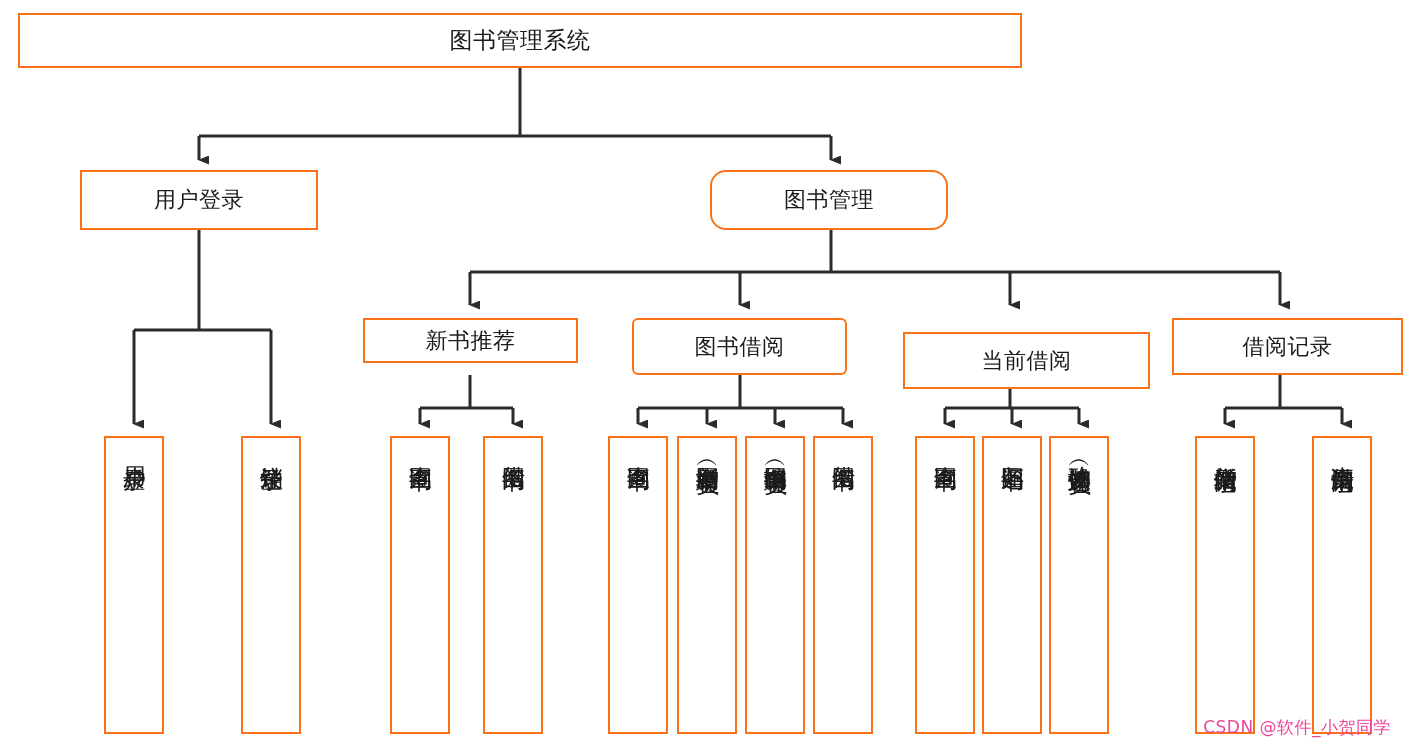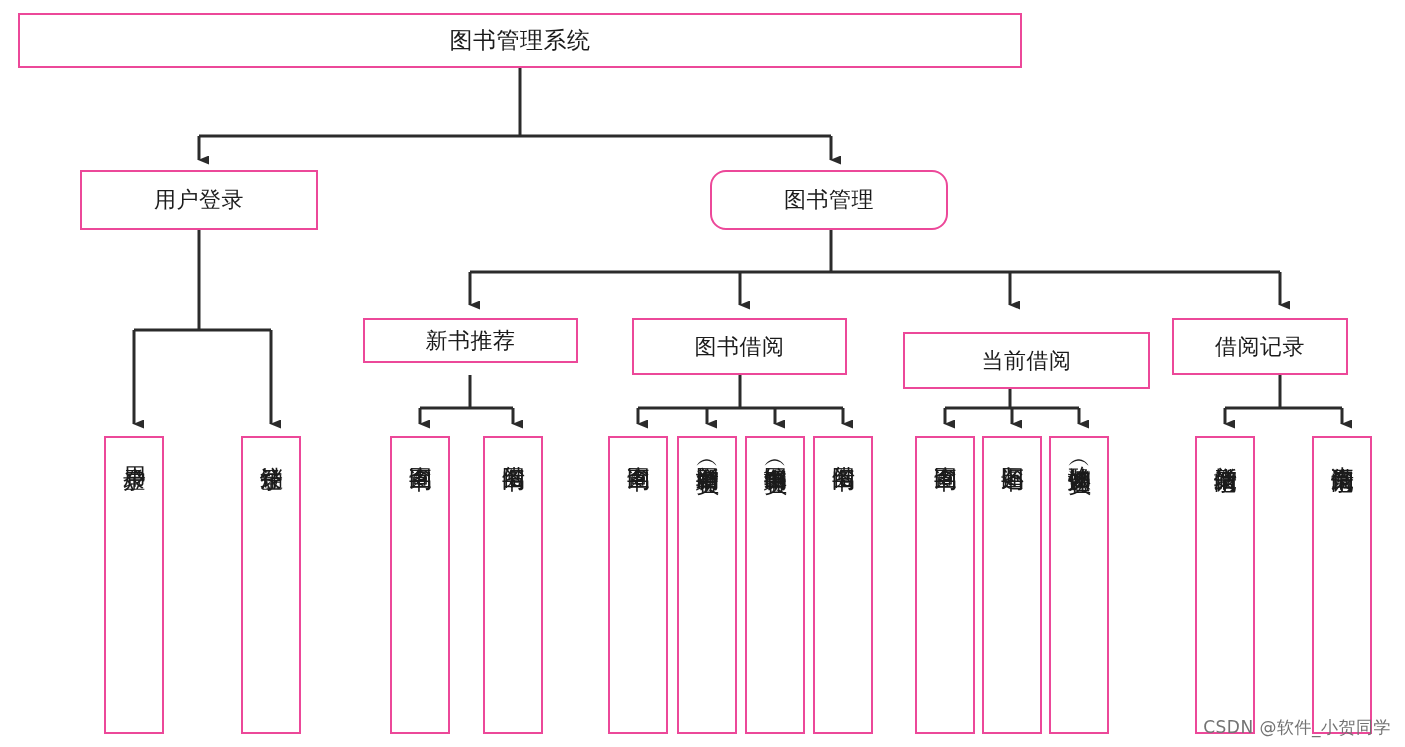--- a/index.html
+++ b/index.html
@@ -22,21 +22,21 @@
     position: absolute;
     left: 0;
     top: 0;
     width: 1405px;
     height: 747px;
     pointer-events: none;
   }
   .node {
     position: absolute;
     box-sizing: border-box;
-    border: 2px solid #ec4899;
+    border: 2px solid #f97316;
     background: #ffffff;
     display: flex;
     align-items: center;
     justify-content: center;
     color: #1b1b1b;
   }
   .node .label {
     display: block;
     text-align: center;
     line-height: 1.05;
@@ -65,21 +65,21 @@
     font-size: 23px;
     line-height: 1.12;
     letter-spacing: 1px;
     white-space: pre;
   }
   #watermark {
     position: absolute;
     right: 14px;
     bottom: 8px;
     font-size: 17px;
-    color: #737373;
+    color: #ec4899;
     letter-spacing: 0.5px;
     white-space: nowrap;
     user-select: none;
   }
 </style>
 </head>
 <body>
 
 <div id="diagram-root">
 
@@ -140,27 +140,27 @@
   <div class="node horiz" style="left:80px; top:170px; width:238px; height:60px;">
     <span class="label">用户登录</span>
   </div>
   <div class="node horiz" style="left:710px; top:170px; width:238px; height:60px;border-radius:16px;">
     <span class="label">图书管理</span>
   </div>
 
   <div class="node horiz" style="left:363px; top:318px; width:215px; height:45px;">
     <span class="label">新书推荐</span>
   </div>
-  <div class="node horiz" style="left:632px; top:318px; width:215px; height:57px;">
+  <div class="node horiz" style="left:632px; top:318px; width:215px; height:57px;border-radius:6px;">
     <span class="label">图书借阅</span>
   </div>
   <div class="node horiz" style="left:903px; top:332px; width:247px; height:57px;">
     <span class="label">当前借阅</span>
   </div>
-  <div class="node horiz" style="left:1172px; top:318px; width:176px; height:57px;">
+  <div class="node horiz" style="left:1172px; top:318px; width:231px; height:57px;">
     <span class="label">借阅记录</span>
   </div>
 
   <div class="node leaf" style="left:104px; top:436px; width:60px; height:298px;">
     <span class="label">用户登录</span>
   </div>
   <div class="node leaf" style="left:241px; top:436px; width:60px; height:298px;">
     <span class="label">注销登录</span>
   </div>
 

